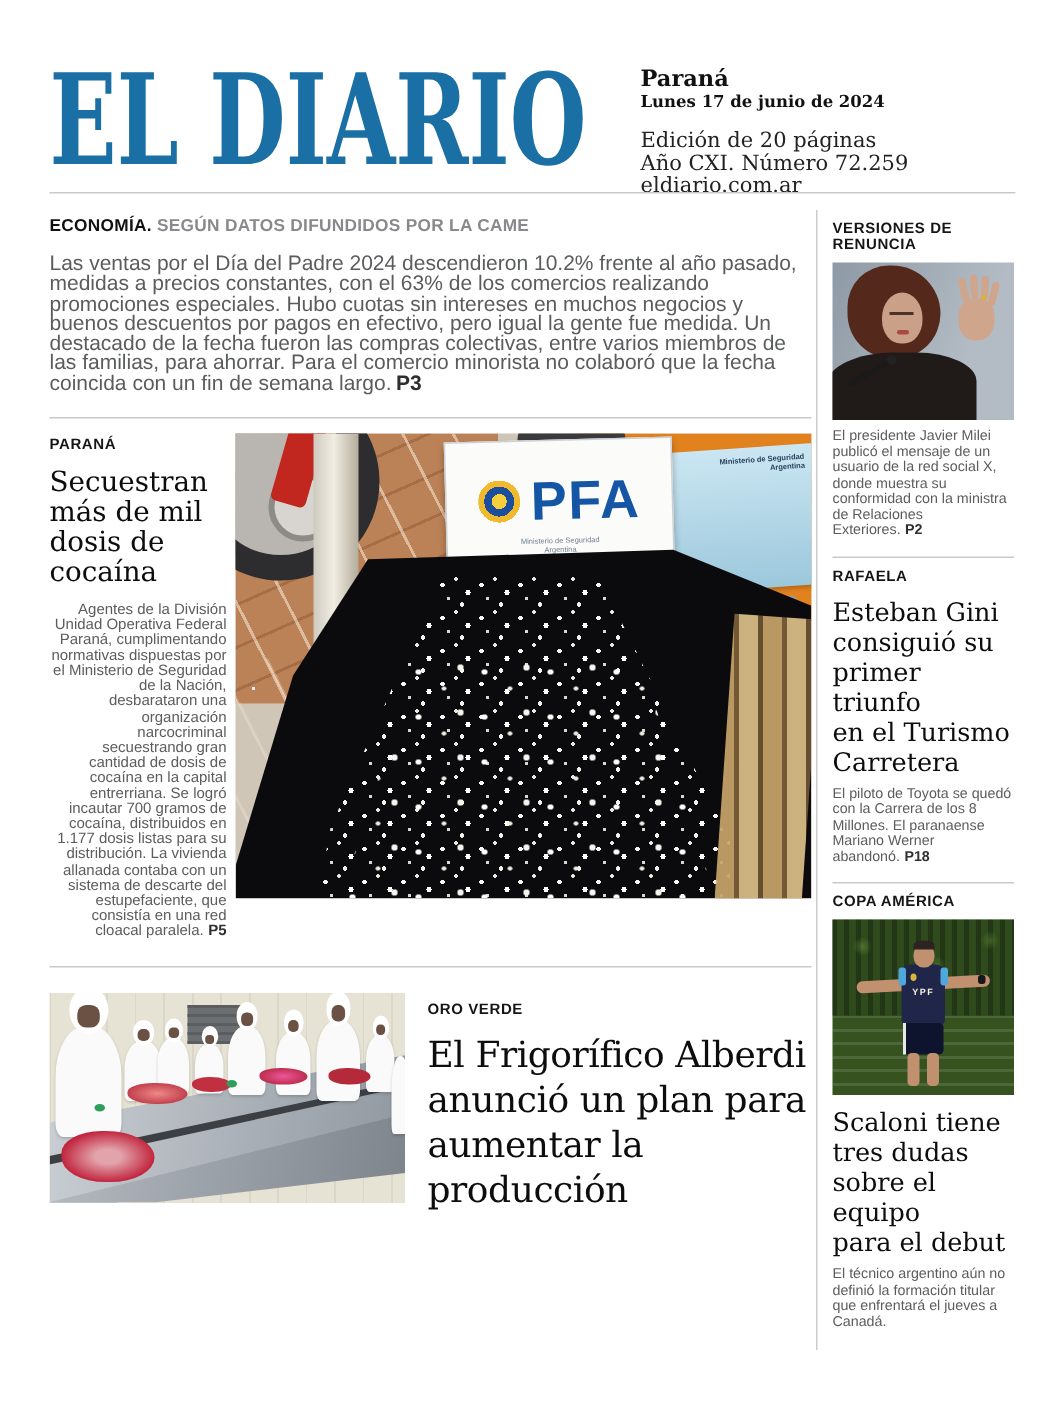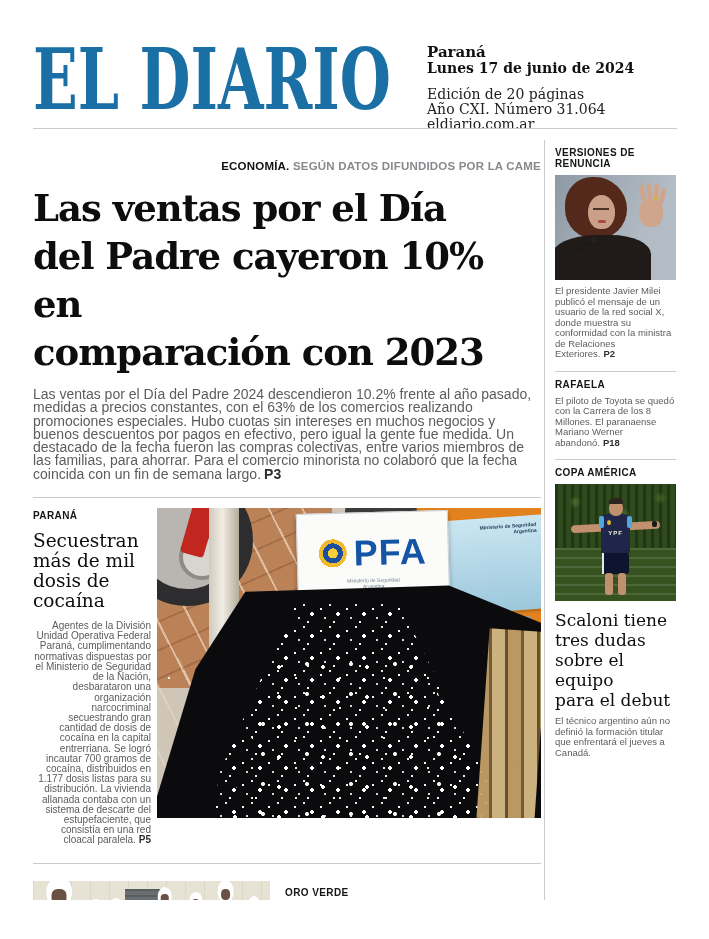--- a/index.html
+++ b/index.html
@@ -8,38 +8,38 @@
     position:relative; width:709px; height:900px; background:#fff;
     font-family:"Liberation Sans","DejaVu Sans",sans-serif; overflow:hidden;
   }
   .inner { position:absolute; left:33px; right:32px; top:0; }
 
   
   .masthead { display:flex; align-items:flex-start; padding-top:40px; height:128px; }
   .logo-svg { display:block; }
   .mast-right { margin-left:32px; padding-top:4px; }
   .mast-city { font-family:"DejaVu Serif","Liberation Serif",serif; font-weight:bold; font-size:15px; color:#111; line-height:17px; }
-  .mast-date { font-family:"DejaVu Serif","Liberation Serif",serif; font-weight:bold; font-size:14px; color:#111; line-height:14px; }
+  .mast-date { font-family:"DejaVu Serif","Liberation Serif",serif; font-weight:bold; font-size:11px; color:#111; line-height:14px; }
   .mast-meta { margin-top:12px; font-family:"DejaVu Serif","Liberation Serif",serif; font-size:14px; color:#222; line-height:15px; }
   .hr-full { position:absolute; left:33px; right:32px; top:128px; height:1px; background:#c9c9c9; }
 
   
   .content { position:absolute; left:33px; top:140px; width:644px; display:flex; }
   .main-col { width:508px; }
   .vdiv { width:1px; height:765px; background:#cccccc; margin-left:3px; }
   .side-col { width:121px; margin-left:10px; }
 
   .hr { height:1px; background:#c9c9c9; }
   .label { font-size:10px; font-weight:700; color:#151515; letter-spacing:.4px; }
   .pbody { color:#5b5c5e; }
   .pref { font-weight:700; color:#2f2f31; margin-left:3px; }
   .headline-serif { font-family:"DejaVu Serif","Liberation Serif",serif; color:#0d0d0d; white-space:pre-line; }
 
   
-  .kicker { margin-top:20px; font-size:11.5px; letter-spacing:.2px;text-align:right; }
+  .kicker { margin-top:5px; font-size:11.5px; letter-spacing:.2px; }
   .kicker b { color:#111; font-weight:700; }
   .kicker span { color:#87898c; font-weight:600; }
   .lead-headline { margin-top:12px; font-size:37px; line-height:48px; font-weight:700; letter-spacing:-1px; }
   .lead-body { margin-top:12px; font-size:14px; line-height:13.3px; width:510px; }
 
   .rule-1 { margin-top:16px; }
 
   
   .parana-row { margin-top:10px; display:flex; }
   .parana-text { width:118px; margin-right:6px; }
@@ -192,39 +192,36 @@
   <div class="inner">
     <header class="masthead">
       <svg class="logo-svg" width="362" height="78" viewBox="0 0 362 78">
         <text x="0" y="69" textLength="358" lengthAdjust="spacingAndGlyphs" font-family="DejaVu Serif, Liberation Serif, serif" font-size="84" font-weight="bold" fill="#1a6fa5">EL DIARIO</text>
       </svg>
       <div class="mast-right">
         <div class="mast-city">Paraná</div>
         <div class="mast-date">Lunes 17 de junio de 2024</div>
         <div class="mast-meta">
           <div>Edición de 20 páginas</div>
-          <div>Año CXI. Número 31.064</div>
+          <div>Año CXI. Número 72.259</div>
           <div>eldiario.com.ar</div>
         </div>
       </div>
     </header>
   </div>
   <div class="hr-full"></div>
 
   <div class="content">
     <main class="main-col">
 
       <section>
         <div class="kicker">
           <b>ECONOMÍA.</b>
           <span>SEGÚN DATOS DIFUNDIDOS POR LA CAME</span>
         </div>
-        <h1 class="headline-serif lead-headline">Las ventas por el Día
-del Padre cayeron 10% en
-comparación con 2023</h1>
         <p class="pbody lead-body"><span>Las ventas por el Día del Padre 2024 descendieron 10.2% frente al año pasado, medidas a precios constantes, con el 63% de los comercios realizando promociones especiales. Hubo cuotas sin intereses en muchos negocios y buenos descuentos por pagos en efectivo, pero igual la gente fue medida. Un destacado de la fecha fueron las compras colectivas, entre varios miembros de las familias, para ahorrar. Para el comercio minorista no colaboró que la fecha coincida con un fin de semana largo.</span><b class="pref">P3</b></p>
       </section>
 
       <div class="hr rule-1"></div>
 
       <section class="parana-row">
         <div class="parana-text">
           <div class="label">PARANÁ</div>
           <h2 class="headline-serif parana-headline">Secuestran
 más de mil
@@ -343,20 +340,25 @@
           <div class="mn-mic"></div>
           <div class="mn-mic-tip"></div>
         </div>
         <p class="pbody side-body"><span>El presidente Javier Milei publicó el mensaje de un usuario de la red social X, donde muestra su conformidad con la ministra de Relaciones Exteriores.</span><b class="pref">P2</b></p>
       </section>
 
       <div class="hr side-hr"></div>
 
       <section>
         <div class="label">RAFAELA</div>
+        <h3 class="headline-serif side-headline">Esteban Gini
+consiguió su
+primer triunfo
+en el Turismo
+Carretera</h3>
         <p class="pbody side-body"><span>El piloto de Toyota se quedó con la Carrera de los 8 Millones. El paranaense Mariano Werner abandonó.</span><b class="pref">P18</b></p>
       </section>
 
       <div class="hr side-hr"></div>
 
       <section>
         <div class="label">COPA AMÉRICA</div>
         <div class="photo side-photo photo-scaloni">
           <div class="sc-trees"></div>
           <div class="sc-grass"></div>

